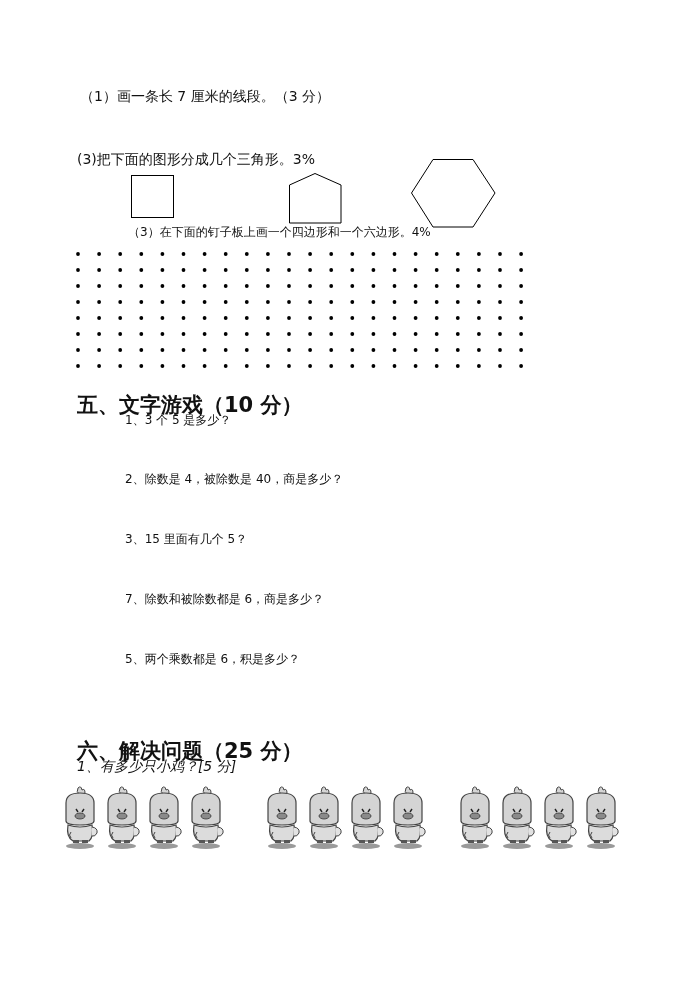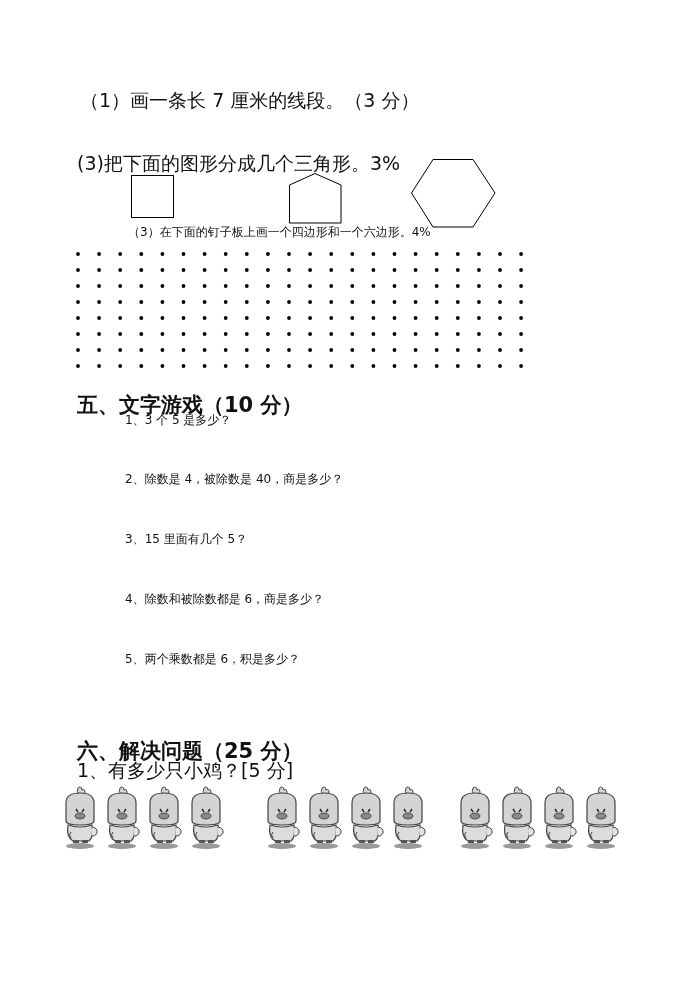--- a/index.html
+++ b/index.html
@@ -1,19 +1,19 @@
 <!DOCTYPE html>
 <html><head>
 <meta charset="utf-8">
 <style>
   html, body { margin: 0; padding: 0; background: #ffffff; }
   body { width: 695px; height: 982px; position: relative; overflow: hidden;
          font-family: "DejaVu Sans", "Liberation Sans", sans-serif; color: #111; }
   .abs { position: absolute; white-space: nowrap; }
-  .q-small { font-size: 19px; }
+  .q-small { font-size: 14px; }
   .q-text { font-size: 12px; margin-left: 48px; }
   .heading { font-size: 21px; font-weight: bold; }
   svg.shape { position: absolute; overflow: visible; }
   #dotgrid { position: absolute; left: 0; top: 0; }
   .chick { position: absolute; width: 36px; height: 64px; }
 </style>
 </head>
 <body>
 
 <div class="abs q-small" style="left:80px; top:88px;">（1）画一条长 7 厘米的线段。（3 分）</div>
@@ -210,25 +210,25 @@
     <circle cx="457.8" cy="366" r="1.9" fill="#000"></circle>
     <circle cx="478.90000000000003" cy="366" r="1.9" fill="#000"></circle>
     <circle cx="500" cy="366" r="1.9" fill="#000"></circle>
     <circle cx="521.1" cy="366" r="1.9" fill="#000"></circle>
   </svg>
 
 <div class="abs heading" style="left:77px; top:391px;">五、文字游戏（10 分）</div>
 <div class="abs q-text" style="left:77px; top:412px;">1、3 个 5 是多少？</div>
 <div class="abs q-text" style="left:77px; top:471px;">2、除数是 4，被除数是 40，商是多少？</div>
 <div class="abs q-text" style="left:77px; top:531px;">3、15 里面有几个 5？</div>
-<div class="abs q-text" style="left:77px; top:591px;">4、除数和被除数都是 6，商是多少？</div>
+<div class="abs q-text" style="left:77px; top:591px;">7、除数和被除数都是 6，商是多少？</div>
 <div class="abs q-text" style="left:77px; top:651px;">5、两个乘数都是 6，积是多少？</div>
 
 <div class="abs heading" style="left:77px; top:737px;">六、解决问题（25 分）</div>
-<div class="abs q-small" style="left:77px; top:758px;">1、有多少只小鸡？[5 分]</div>
+<div class="abs q-small" style="left:77px; top:758px;font-style:italic;">1、有多少只小鸡？[5 分]</div>
 
 <div id="chicks">
     <div class="chick" style="left: 63px; top: 785px;">
 <svg viewBox="0 0 36 64" width="36" height="64">
   <ellipse cx="17" cy="61" rx="14" ry="3" fill="#9a9a9a"></ellipse>
   <path d="M15 3 q3 -3 4 2 q3 -2 3 3 q-3 3 -6 1 q-3 -2 -1 -6z" fill="#d5d5d5" stroke="#444" stroke-width="1"></path>
   <path d="M3 36 V18 Q3 8 17 8 Q31 8 31 18 V36 Q31 40 17 40 Q3 40 3 36z" fill="#d4d4d4" stroke="#444" stroke-width="1.2"></path>
   <path d="M5 40 Q3 52 10 56 H26 Q31 52 29 40 Q17 44 5 40z" fill="#dcdcdc" stroke="#444" stroke-width="1.2"></path>
   <path d="M29 42 q6 1 5 6 q-2 4 -5 3" fill="#e2e2e2" stroke="#444" stroke-width="1"></path>
   <path d="M8 47 q-3 3 0 6" fill="none" stroke="#444" stroke-width="1"></path>

